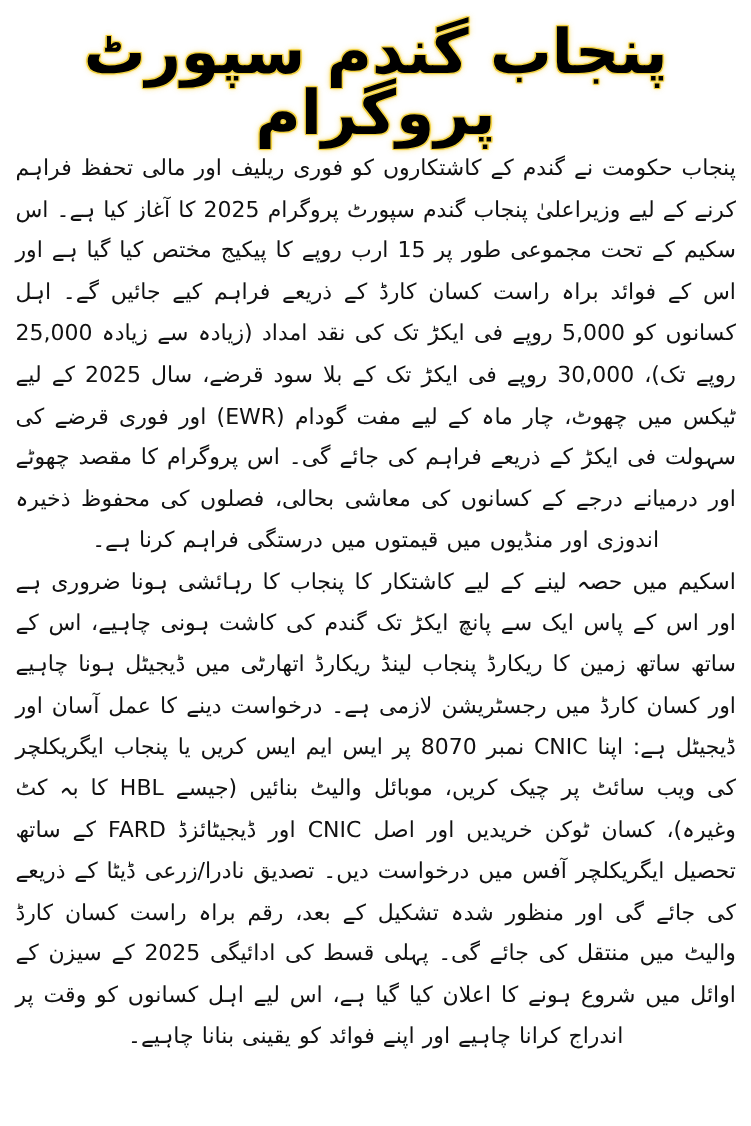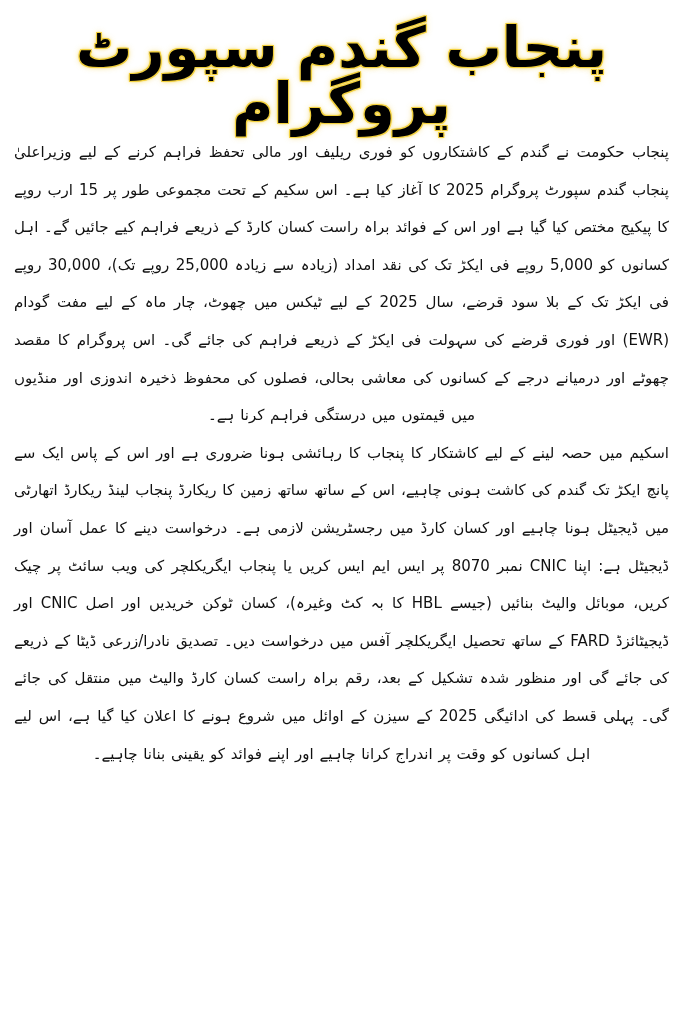--- a/index.html
+++ b/index.html
@@ -44,21 +44,21 @@
       0 0 6px rgba(240, 200, 48, 0.7);
   }
   .article {
     margin-top: 42px;
   }
   .para {
     margin: 0;
     text-align: justify;
     text-align-last: center;
     font-family: "DejaVu Sans", sans-serif;
-    font-size: 15px;
+    font-size: 20px;
     line-height: 37.6px;
     color: #111111;
     word-spacing: 1px;
   }
   .para + .para {
     margin-top: 0;
   }
 </style>
 </head>
 <body>

